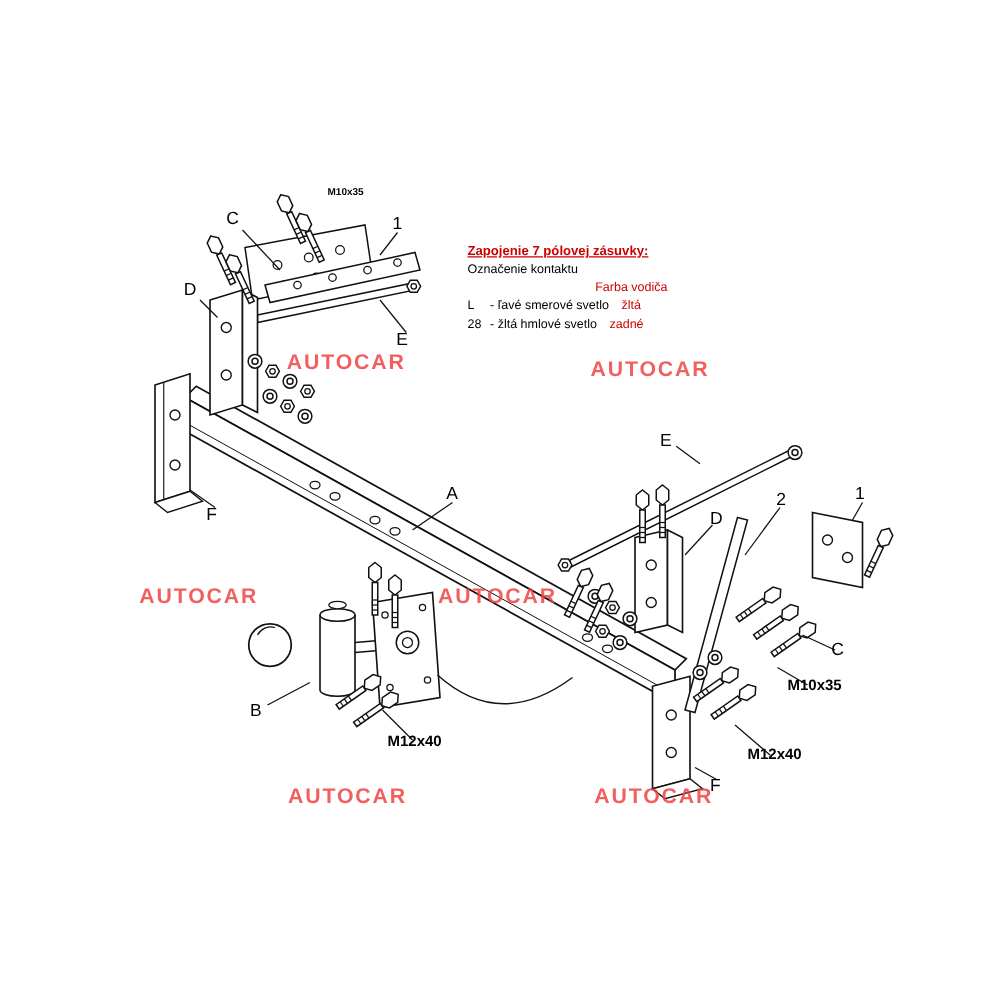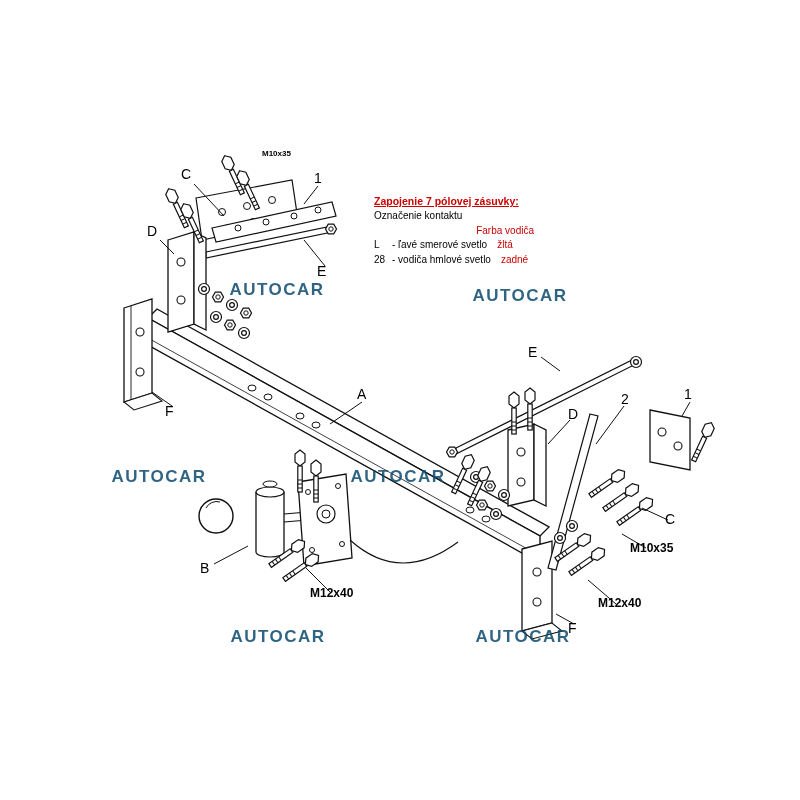--- a/index.html
+++ b/index.html
@@ -6,21 +6,21 @@
   .canvas{
     position:relative;width:800px;height:800px;background:#ffffff;overflow:hidden;
     font-family:"Liberation Sans",sans-serif;
   }
   svg{position:absolute;left:0;top:0;}
   .plabel{position:absolute;font-size:14px;color:#000;white-space:nowrap;text-align:center;}
   .plabel.bold{font-weight:700;font-size:12px;}
   .plabel.tiny{font-weight:700;font-size:8px;}
   .wm{
     position:absolute;transform:translate(-50%,-50%);
-    color:#0c4a6e;font-weight:700;font-size:17px;letter-spacing:1.5px;opacity:.85;
+    color:#ef4444;font-weight:700;font-size:17px;letter-spacing:1.5px;opacity:.85;
     white-space:nowrap;
   }
   .wiring{position:absolute;left:374px;top:194px;width:160px;font-size:10px;line-height:1.45;color:#000;}
   .wiring .t{color:#cc0000;font-weight:700;font-size:10.5px;text-decoration:underline;}
   .wiring .sub{color:#000;text-align:left;}
   .wiring .col{color:#cc0000;text-align:right;}
   .wiring .row{display:flex;flex-wrap:wrap;column-gap:4px;}
   .wiring .pin{min-width:14px;}
   .wiring .wire{color:#cc0000;margin-left:6px;}
 </style>
@@ -221,21 +221,21 @@
     <div class="t">Zapojenie 7 pólovej zásuvky:</div>
     <div class="sub">Označenie kontaktu</div>
     <div class="col">Farba vodiča</div>
     <div class="row">
       <span class="pin">L</span>
       <span class="desc">- ľavé smerové svetlo</span>
       <span class="wire">žltá</span>
     </div>
     <div class="row">
       <span class="pin">28</span>
-      <span class="desc">- vodiča hmlové svetlo</span>
+      <span class="desc">- žltá hmlové svetlo</span>
       <span class="wire">zadné</span>
     </div>
   </div>
 
   <div class="plabel tiny" style="left:262px;top:149px">M10x35</div>
   <div class="plabel" style="left:181px;top:166px">C</div>
   <div class="plabel" style="left:314px;top:170px">1</div>
   <div class="plabel" style="left:147px;top:223px">D</div>
   <div class="plabel" style="left:317px;top:263px">E</div>
   <div class="plabel" style="left:528px;top:344px">E</div>

